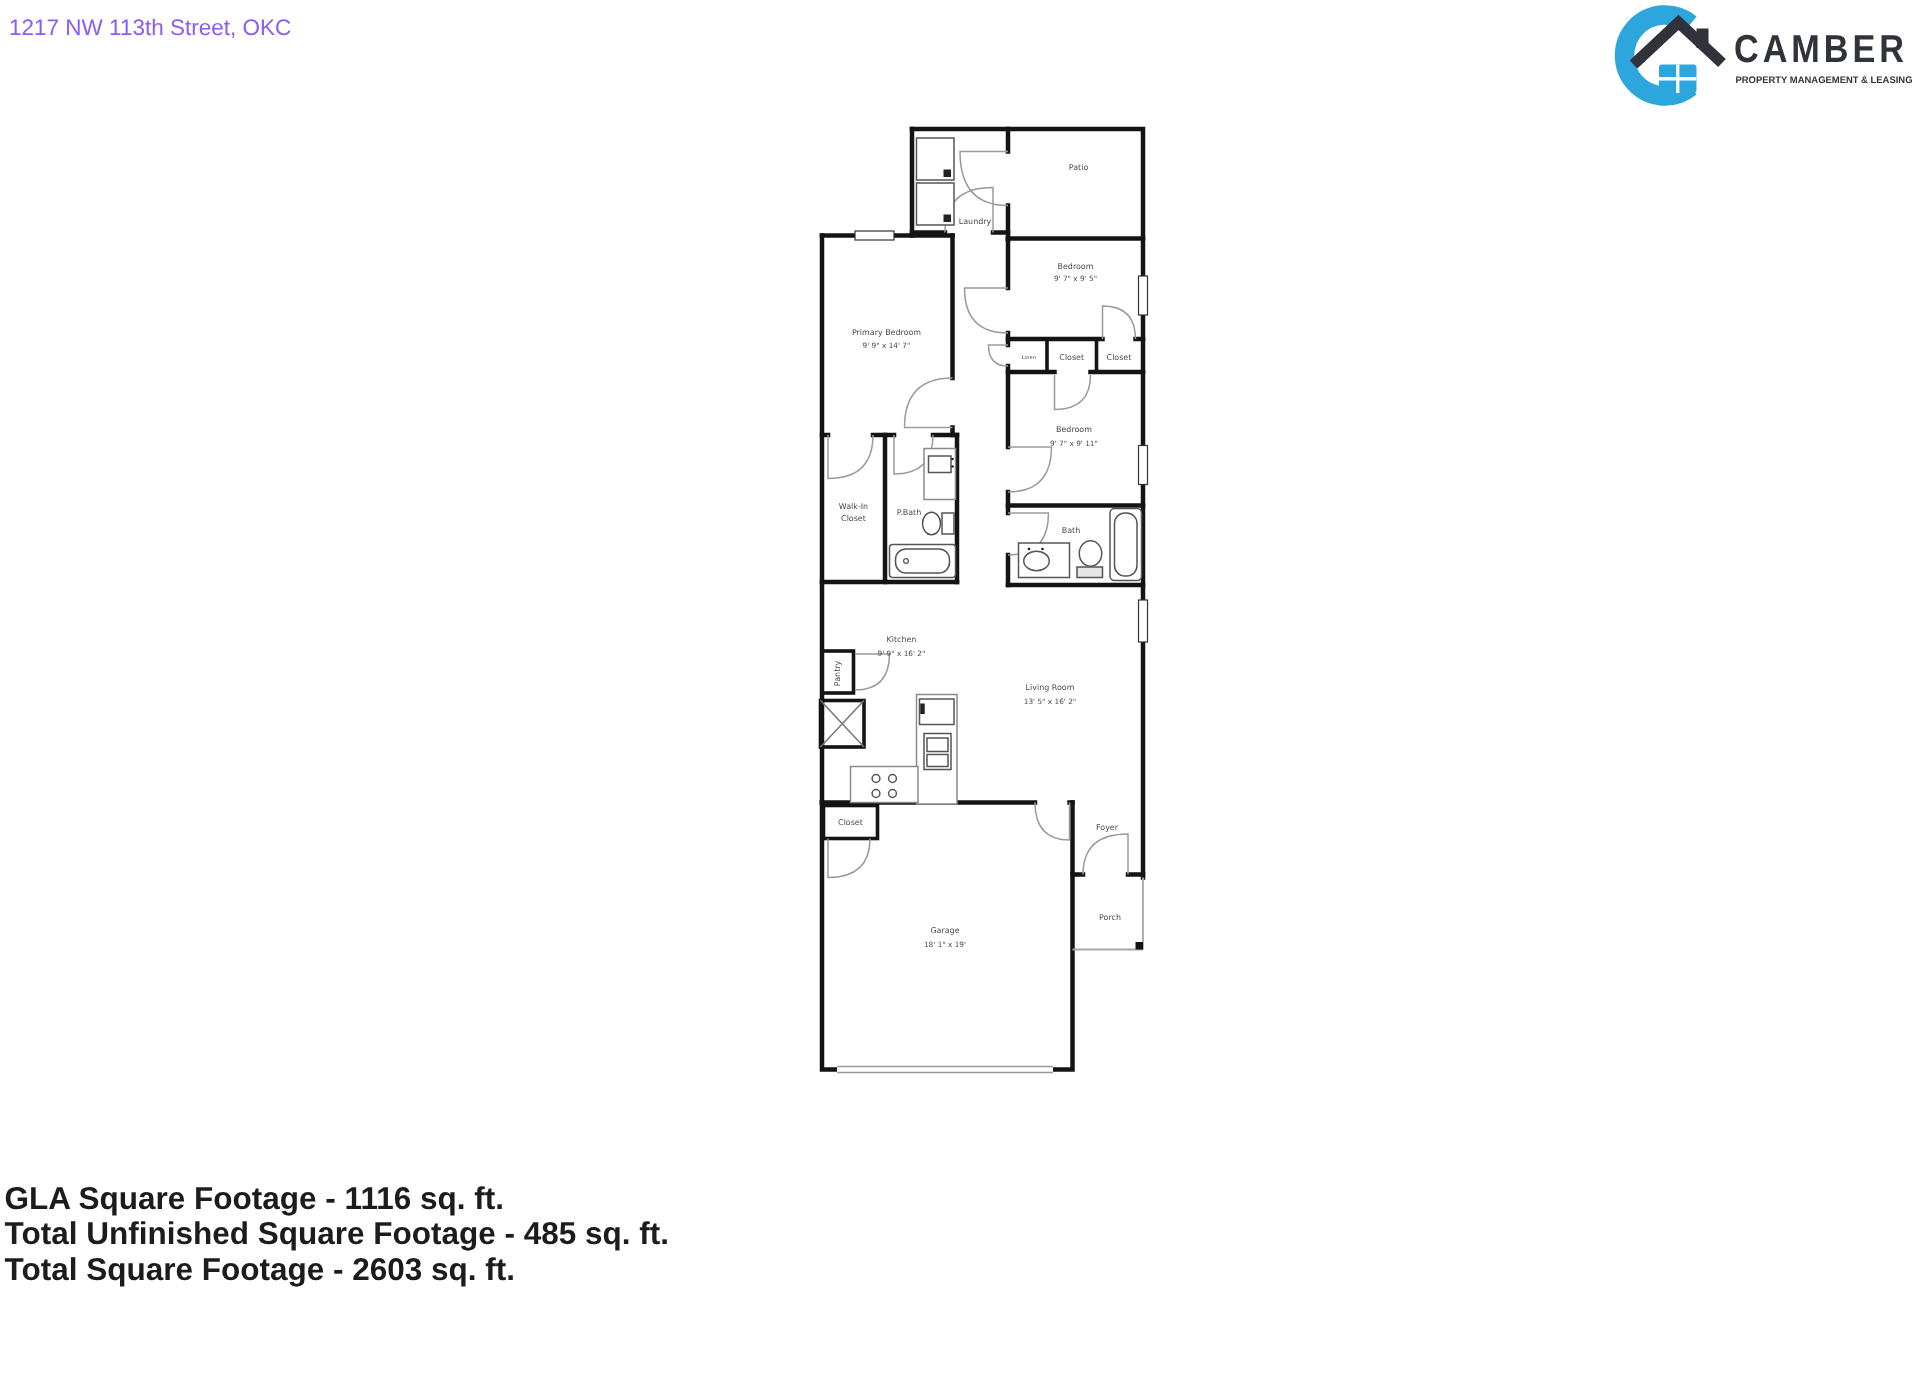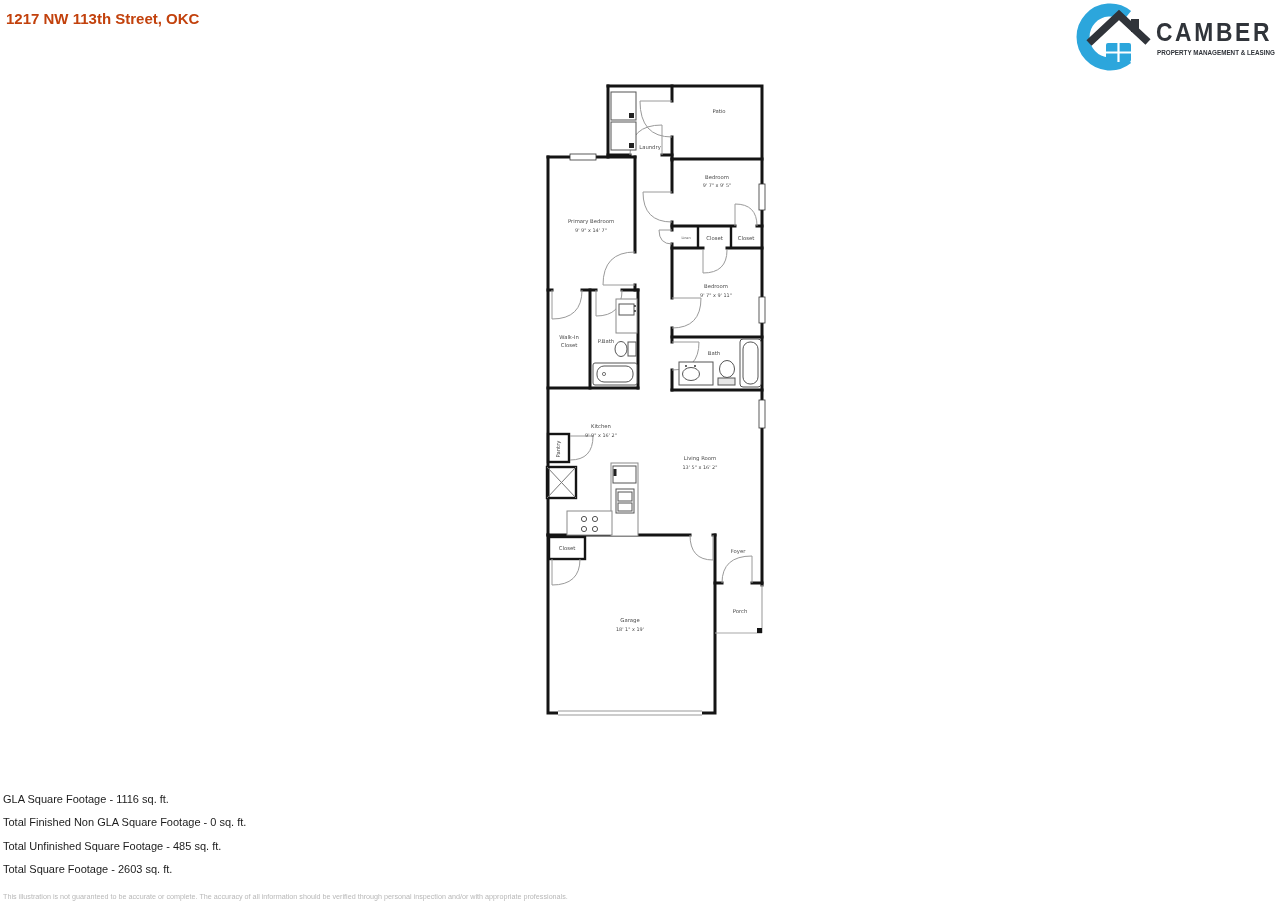--- a/index.html
+++ b/index.html
@@ -1,32 +1,32 @@
 <!DOCTYPE html>
 <html><head>
 <meta charset="utf-8">
 <style>
   html,body{margin:0;padding:0;background:#fff;}
   .page{position:relative;width:1280px;height:919px;background:#fff;overflow:hidden;
         font-family:"Liberation Sans",sans-serif;color:#1a1a1a;}
-  .address{position:absolute;left:6px;top:10px;font-size:15px;color:#c2410c;font-weight:bold;}
+  .address{position:absolute;left:6px;top:10px;font-size:15px;color:#8b5cf6;}
   .logo{position:absolute;left:1074px;top:2px;width:204px;height:70px;}
   .plan-svg{position:absolute;left:0;top:0;}
   .plan-svg text{font-family:"DejaVu Sans",sans-serif;fill:#4a4a4a;}
   .room-label{font-size:5.3px;text-anchor:middle;}
   .dim-label{font-size:4.9px;text-anchor:middle;fill:#5a5a5a;}
   .tiny-label{font-size:3.4px;text-anchor:middle;}
   .walls{stroke:#141414;stroke-width:3;fill:none;stroke-linecap:square;}
   .thinwall{stroke:#141414;stroke-width:2.4;fill:none;}
   .door{stroke:#9a9a9a;stroke-width:1;fill:none;}
   .fixture{stroke:#555;stroke-width:1;fill:#fff;}
   .counter{stroke:#8a8a8a;stroke-width:1;fill:#fff;}
   .window-rect{fill:#fff;stroke:#333;stroke-width:0.8;}
   .porch-line{stroke:#a8a8a8;stroke-width:1.2;fill:none;}
-  .footage{position:absolute;left:3px;top:788px;font-size:11px;line-height:23.3px;color:#1c1c1c;}
+  .footage{position:absolute;left:3px;top:788px;font-size:21px;line-height:23.3px;color:#1c1c1c;font-weight:bold;}
   .disclaimer{position:absolute;left:3px;top:889px;font-size:7.2px;line-height:15px;color:#b8b8b8;}
   .logo-text{font-family:"Liberation Sans",sans-serif;font-weight:bold;}
 </style>
 </head>
 <body>
 
 <div class="page">
 
   <div class="address">1217 NW 113th Street, OKC</div>
 
@@ -170,22 +170,20 @@
       <text class="room-label" x="567" y="550" font-size="4.6">Closet</text>
       <text class="room-label" x="630" y="622">Garage</text>
       <text class="dim-label" x="630" y="631">18' 1" x 19'</text>
       <text class="room-label" x="738" y="553">Foyer</text>
       <text class="room-label" x="740" y="613">Porch</text>
     </g>
   </svg>
 
   <div class="footage">
     <div>GLA Square Footage - 1116 sq. ft.</div>
-    <div>Total Finished Non GLA Square Footage - 0 sq. ft.</div>
     <div>Total Unfinished Square Footage - 485 sq. ft.</div>
     <div>Total Square Footage - 2603 sq. ft.</div>
   </div>
 
   <div class="disclaimer">
-    <div>This illustration is not guaranteed to be accurate or complete. The accuracy of all information should be verified through personal inspection and/or with appropriate professionals.</div>
   </div>
 
 </div>
 
 </body></html>

